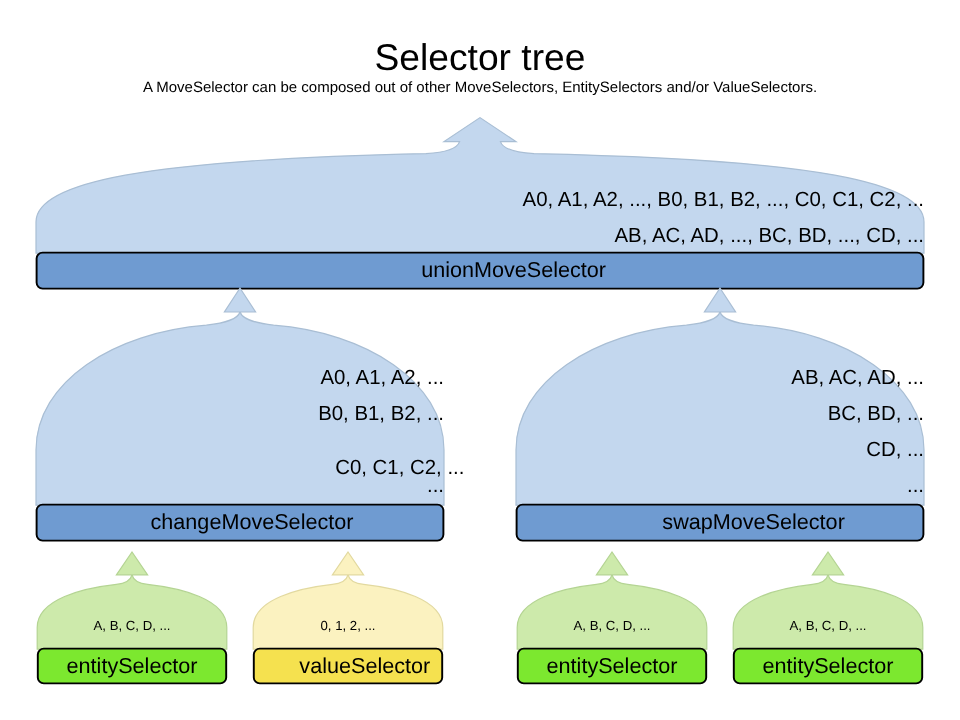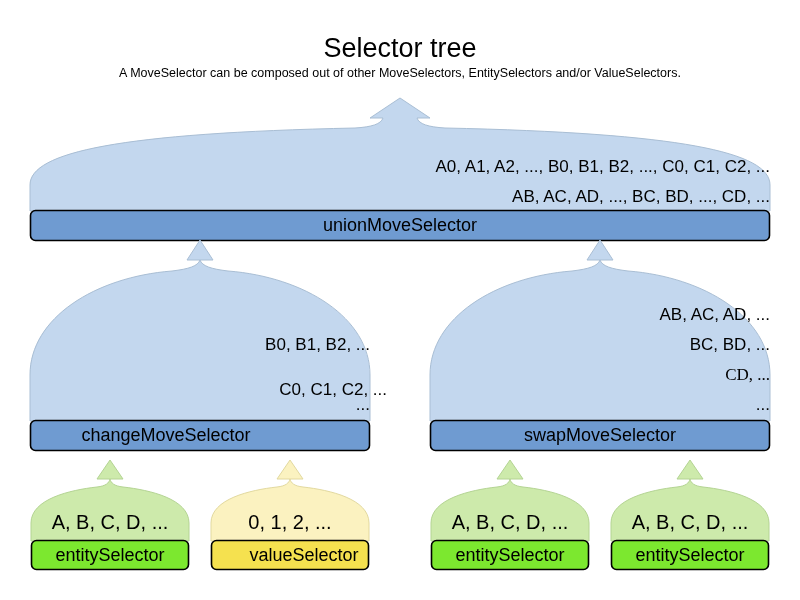--- a/index.html
+++ b/index.html
@@ -26,21 +26,21 @@
     top: 0;
     width: 800px;
     height: 600px;
   }
   .hdr-title {
     position: absolute;
     left: 0;
     top: 29px;
     width: 800px;
     text-align: center;
-    font-size: 27px;
+    font-size: 31px;
     line-height: 38px;
     font-weight: normal;
     color: #000;
     letter-spacing: 0px;
   }
   .hdr-sub {
     position: absolute;
     left: 0;
     top: 66px;
     width: 800px;
@@ -59,25 +59,26 @@
     white-space: nowrap;
   }
   .node-bar-label {
     position: absolute;
     text-align: center;
     font-size: 18px;
     line-height: 30px;
     color: #000;
     pointer-events: none;
     white-space: nowrap;
+    padding-left: 28px;
   }
   .leaf-body-text {
     position: absolute;
     text-align: center;
-    font-size: 20px;
+    font-size: 11px;
     line-height: 20px;
     color: #000;
     pointer-events: none;
     white-space: nowrap;
   }
   .leaf-bar-label {
     position: absolute;
     text-align: center;
     font-size: 18px;
     line-height: 26px;
@@ -186,28 +187,29 @@
     <rect x="611.5" y="540.5" width="157" height="29" rx="5" ry="5" fill="#7ce82f" stroke="#000000" stroke-width="1.6"></rect>
   </svg>
 
   <div class="hdr-title">Selector tree</div>
   <div class="hdr-sub">A MoveSelector can be composed out of other MoveSelectors, EntitySelectors and/or ValueSelectors.</div>
 
   <div class="node-body-text" style="left:30px; top:152px; width:740px;">A0, A1, A2, ..., B0, B1, B2, ..., C0, C1, C2, ...</div>
   <div class="node-body-text" style="left:30px; top:182px; width:740px;">AB, AC, AD, ..., BC, BD, ..., CD, ...</div>
   <div class="node-bar-label" style="left:30px; top:210px; width:740px;">unionMoveSelector</div>
 
+  <div class="node-body-text" style="left:30px; top:300px; width:340px;">A0, A1, A2, ...</div>
   <div class="node-body-text" style="left:30px; top:330px; width:340px;">B0, B1, B2, ...</div>
   <div class="node-body-text" style="left:30px; top:375px; width:357px;">C0, C1, C2, ...</div>
   <div class="node-body-text" style="left:30px; top:390px; width:340px;">...</div>
-  <div class="node-bar-label" style="left:14px; top:420px; width:304px;border-radius:14px;">changeMoveSelector</div>
+  <div class="node-bar-label" style="left:30px; top:420px; width:304px;border-radius:14px;">changeMoveSelector</div>
 
   <div class="node-body-text" style="left:430px; top:300px; width:340px;">AB, AC, AD, ...</div>
   <div class="node-body-text" style="left:430px; top:330px; width:340px;">BC, BD, ...</div>
-  <div class="node-body-text" style="left:430px; top:360px; width:340px;font-family:Liberation Serif, serif;">CD, ...</div>
+  <div class="node-body-text" style="left:430px; top:360px; width:340px;">CD, ...</div>
   <div class="node-body-text" style="left:430px; top:390px; width:340px;">...</div>
   <div class="node-bar-label" style="left:430px; top:420px; width:340px;">swapMoveSelector</div>
 
   <div class="leaf-body-text" style="left:31px; top:512px; width:158px;">A, B, C, D, ...</div>
   <div class="leaf-bar-label" style="left:31px; top:542px; width:158px;">entitySelector</div>
 
   <div class="leaf-body-text" style="left:211px; top:512px; width:158px;">0, 1, 2, ...</div>
   <div class="leaf-bar-label" style="left:220px; top:542px; width:168px;">valueSelector</div>
 
   <div class="leaf-body-text" style="left:431px; top:512px; width:158px;">A, B, C, D, ...</div>

